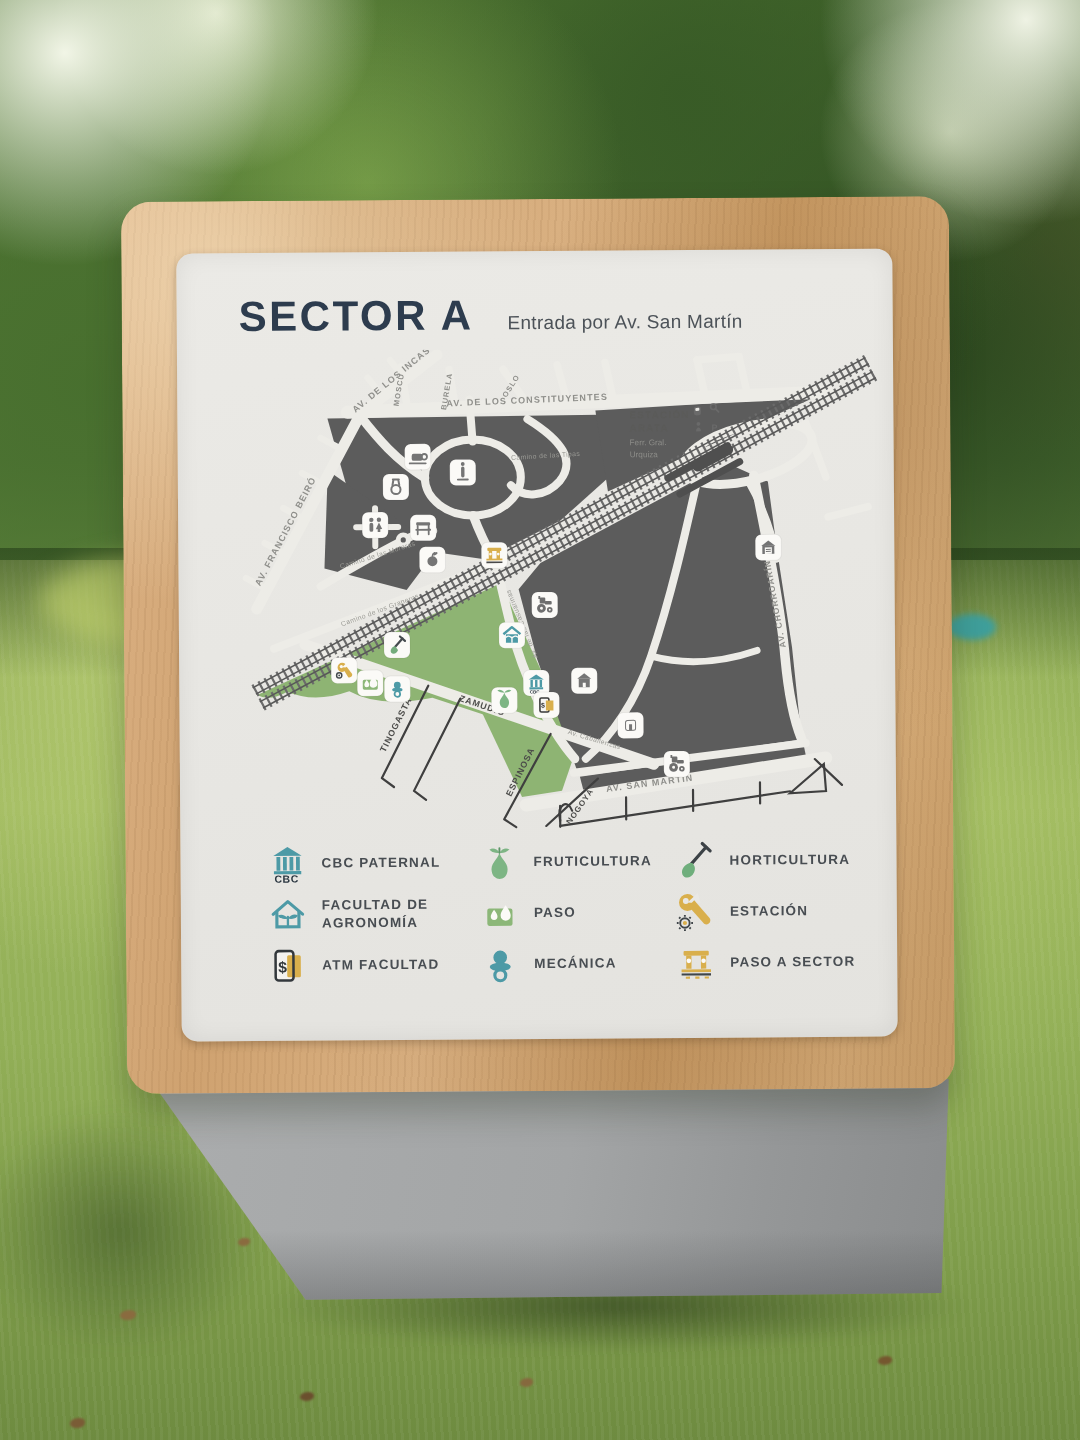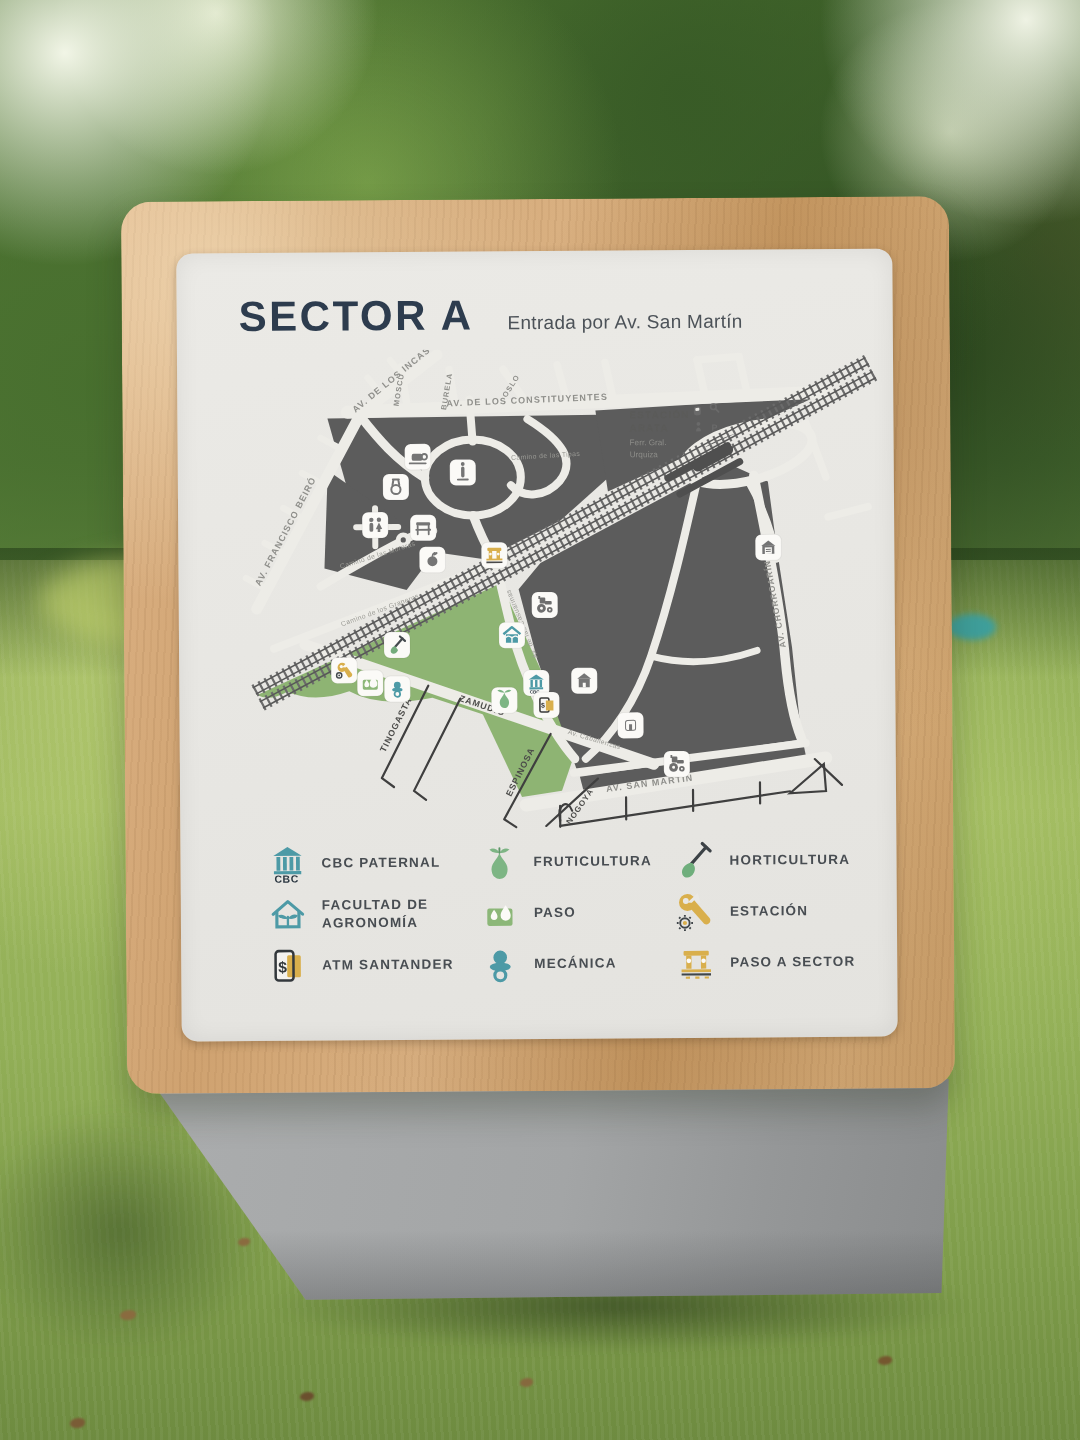--- a/index.html
+++ b/index.html
@@ -402,21 +402,21 @@
             </svg>
             <span class="llabel">FACULTAD DE AGRONOMÍA</span>
           </div>
           <div class="li">
             <svg class="licon" viewBox="0 0 40 40">
               <rect x="8" y="6" width="17" height="28" rx="3" fill="#f4f3f0"></rect>
               <rect x="19" y="10" width="13" height="21" rx="1.5" fill="#d9af4c"></rect>
               <rect x="8" y="6" width="17" height="28" rx="3" fill="none" stroke="#33383c" stroke-width="2.4"></rect>
               <text x="10.5" y="26.5" style="font-size:15px;font-weight:bold;fill:#33383c;">$</text>
             </svg>
-            <span class="llabel">ATM SANTANDER</span>
+            <span class="llabel">ATM FACULTAD</span>
           </div>
         </div>
         <div class="lcol c2">
           <div class="li">
             <svg class="licon" viewBox="0 0 40 40">
               <path transform="translate(20,23) scale(1.35)" d="M0,-9 C-1,-6 -2,-5 -3.5,-3 C-5.5,-0.5 -6,2 -5.5,4.5 C-4.8,8 -2.5,9.5 0,9.5 C2.5,9.5 4.8,8 5.5,4.5 C6,2 5.5,-0.5 3.5,-3 C2,-5 1,-6 0,-9 Z" fill="#7db584"></path>
               <path d="M20,11 C17.5,6.5 13,6 10.5,8 C13.5,11 17,11.3 20,11 Z" fill="#7db584"></path>
               <path d="M20,11 C22.5,6.5 27,6 29.5,8 C26.5,11 23,11.3 20,11 Z" fill="#7db584"></path>
               <path d="M20,11 L20,6.5" stroke="#5e9468" stroke-width="1.8" stroke-linecap="round"></path>
             </svg>

